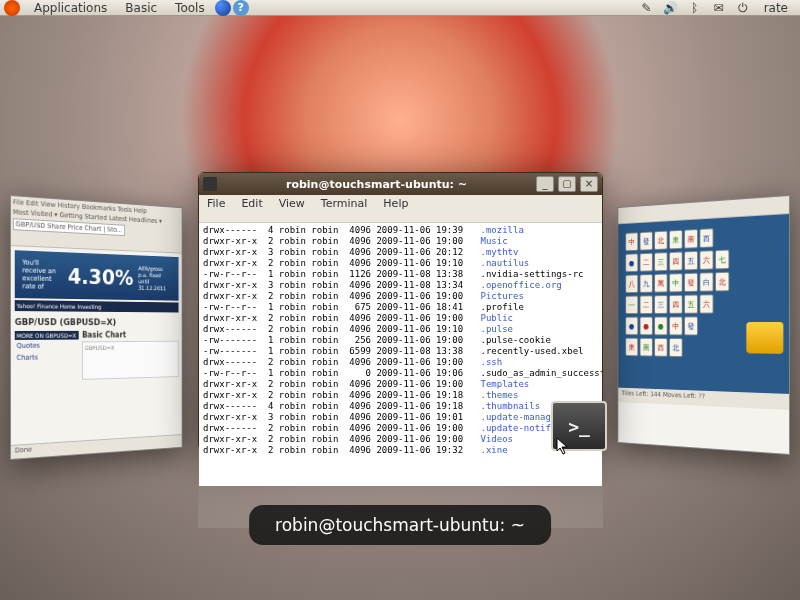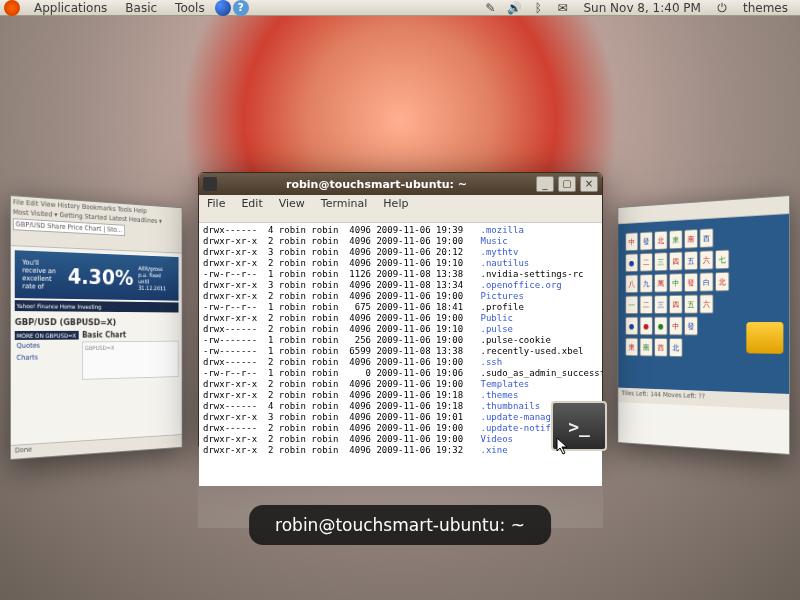--- a/index.html
+++ b/index.html
@@ -82,23 +82,22 @@
   <div class="panel-item">Applications</div>
   <div class="panel-item">Basic</div>
   <div class="panel-item">Tools</div>
   <div class="ff-icon"></div>
   <div class="help-icon">?</div>
   <div class="panel-spacer"></div>
   <div class="panel-icon">✎</div>
   <div class="panel-icon">🔊</div>
   <div class="panel-icon">ᛒ</div>
   <div class="panel-icon">✉</div>
-  <div class="panel-item">Sun Nov  8,  1:40 PM</div>
   <div class="panel-icon">⏻</div>
-  <div class="panel-item">themes</div>
+  <div class="panel-item">rate</div>
 </div>
 
 <div class="sidewin left">
   <div class="browser-chrome">
     <div>File  Edit  View  History  Bookmarks  Tools  Help</div>
     <div style="margin-top:2px">Most Visited ▾   Getting Started   Latest Headlines ▾</div>
     <div style="margin-top:2px;background:#fff;border:1px solid #aaa;padding:1px 2px;display:inline-block">GBP/USD Share Price Chart | Sto...</div>
   </div>
   <div class="browser-body">
     <div class="rate-banner">

